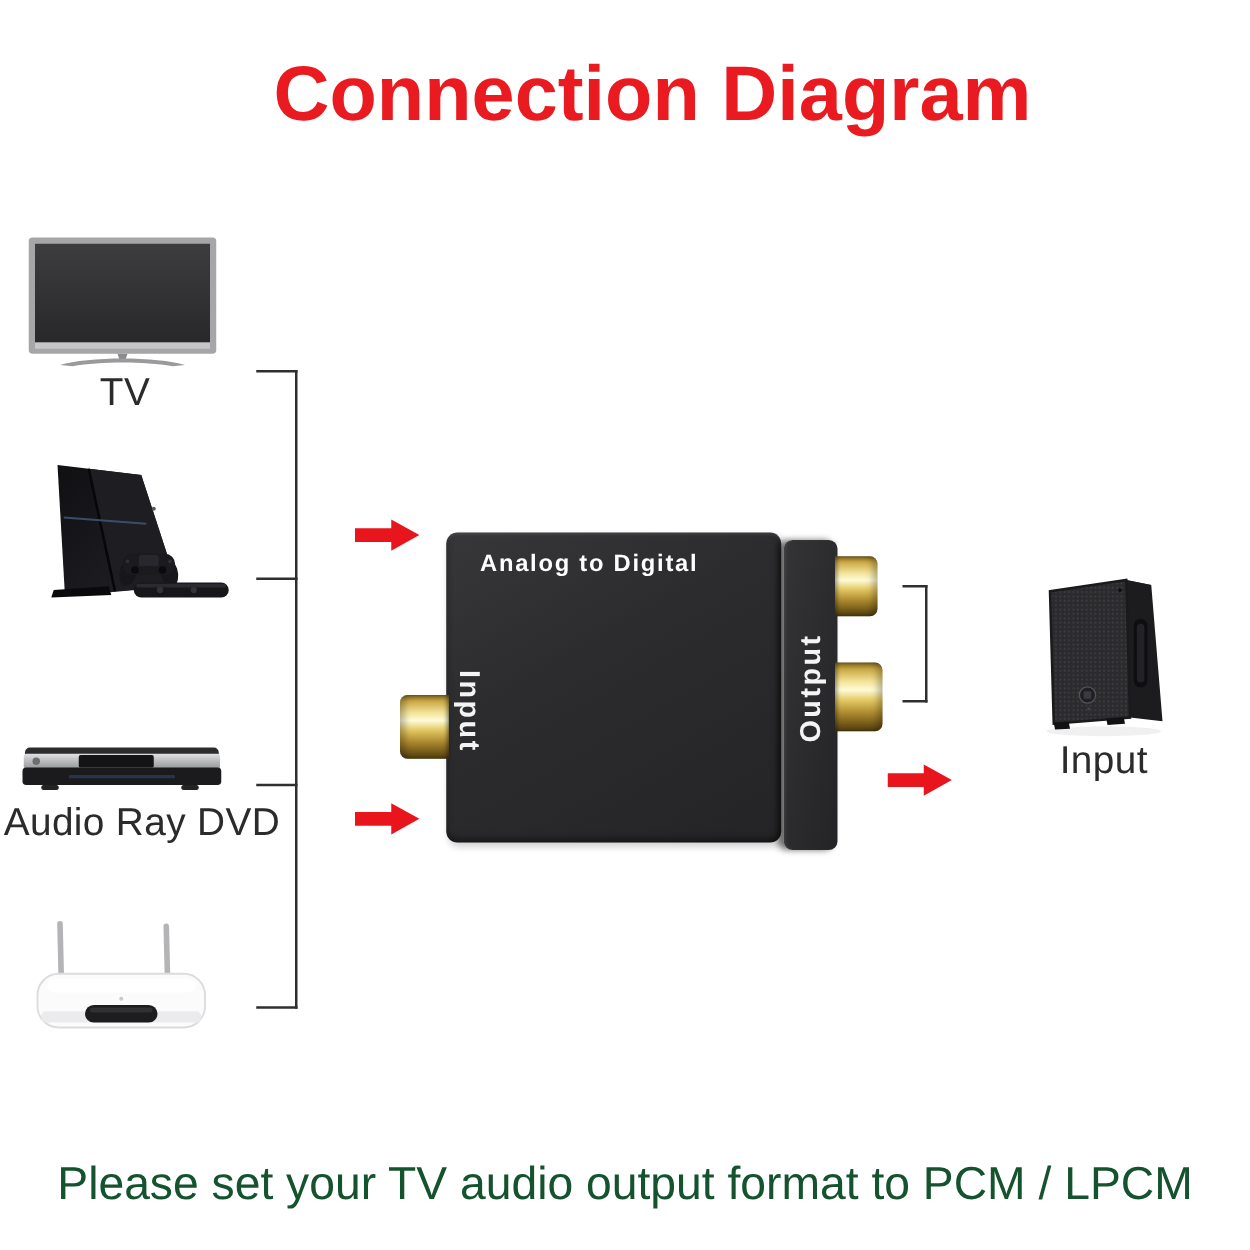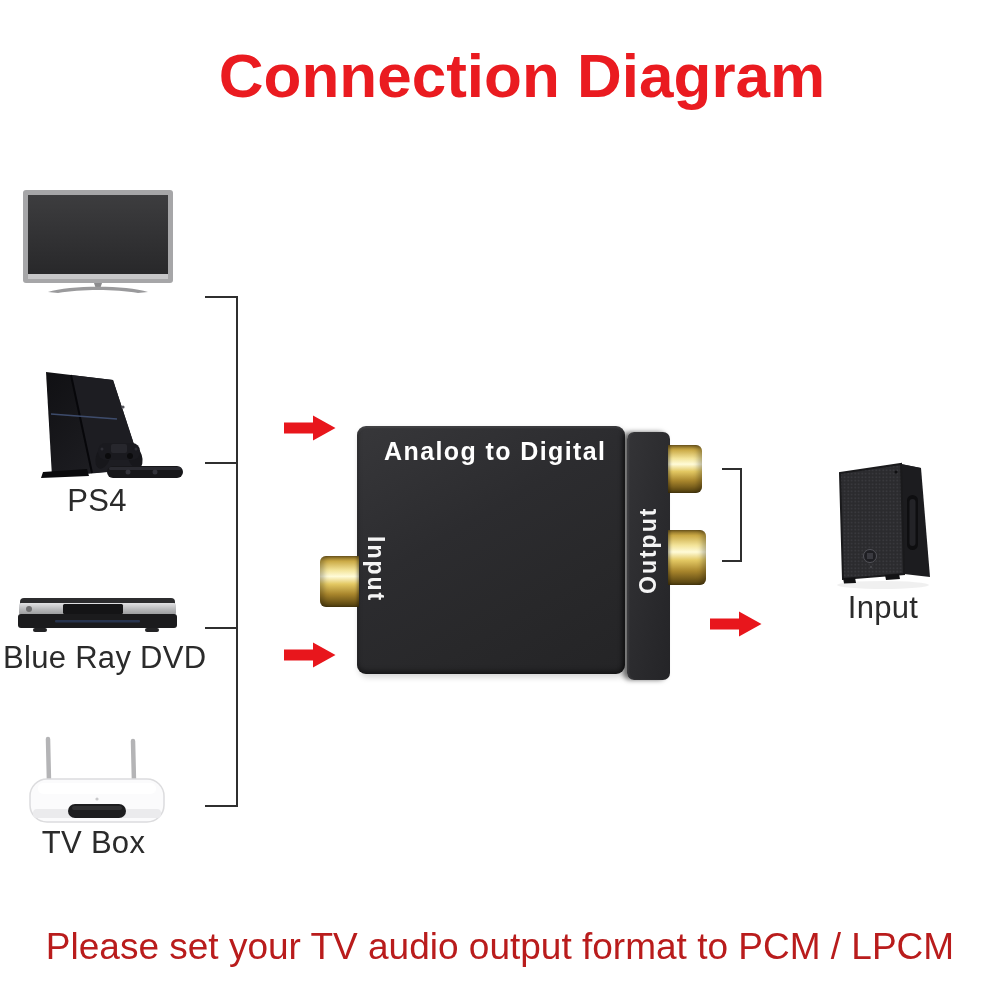--- a/index.html
+++ b/index.html
@@ -8,39 +8,39 @@
     font-family:"Liberation Sans",sans-serif;overflow:hidden;
   }
   .page-title{
     position:absolute;top:40px;left:0;width:100%;text-align:center;
     transform:translateX(22px);
     font-size:62px;font-weight:bold;letter-spacing:0px;color:#ea1b20;
     white-space:nowrap;
   }
   .footer-note{
     position:absolute;top:926px;left:0;width:100%;text-align:center;
-    font-size:37px;color:#b91c1c;white-space:nowrap;
+    font-size:37px;color:#14532d;white-space:nowrap;
   }
   .dev-label{
     position:absolute;font-size:31px;color:#2b2b2b;text-align:center;
     letter-spacing:0.3px;white-space:nowrap;
   }
   .img{position:absolute;}
   .line{position:absolute;background:#2f2f2f;}
   .arrow{position:absolute;width:52px;height:26px;}
   
   .conv-body{
     position:absolute;left:357px;top:426px;width:268px;height:248px;
     border-radius:9px;
     background:linear-gradient(150deg,#37373a 0%,#2c2c2f 40%,#28282a 70%,#242426 100%);
     box-shadow:inset 0 2px 2px rgba(255,255,255,.08), inset 0 -3px 5px rgba(0,0,0,.45), 2px 3px 6px rgba(0,0,0,.18);
   }
   .conv-title{
     position:absolute;left:384px;top:438px;color:#ffffff;
-    font-size:25px;font-weight:bold;letter-spacing:1.4px;line-height:27px;
+    font-size:19px;font-weight:bold;letter-spacing:1.4px;line-height:27px;
     white-space:nowrap;
   }
   .port-label{
     position:absolute;color:#f4f4f4;font-size:23px;font-weight:bold;
     letter-spacing:2px;writing-mode:vertical-rl;text-align:center;
   }
   .input-label{left:362px;top:528px;width:28px;height:82px;line-height:28px;}
   .output-label{left:633px;top:504px;width:30px;height:92px;line-height:30px;transform:rotate(180deg);}
   .conv-panel{
     position:absolute;left:627px;top:432px;width:43px;height:248px;
@@ -73,20 +73,21 @@
         <stop offset="0" stop-color="#3d3d3f"></stop>
           <stop offset="1" stop-color="#28282a"></stop>
       </linearGradient>
     </defs>
     <rect x="3" y="2" width="150" height="93" rx="3" fill="#a6a6a8"></rect>
     <rect x="8" y="7" width="140" height="79" fill="url(#g_scr)"></rect>
     <rect x="8" y="86" width="140" height="5" fill="#c6c6c8"></rect>
     <polygon points="74,95 82,95 80,101 76,101" fill="#8c8c8e"></polygon>
     <path d="M28,104 C50,97 106,97 128,104 L118,105 C95,101 61,101 38,105 Z" fill="#9a9a9c"></path>
   </svg>
+  <div class="dev-label" style="left:20px;top:296px;width:160px">TV</div>
 
   <svg class="img" style="left:35px;top:365px" width="155" height="118" viewBox="0 0 155 118">
     <defs>
       <linearGradient id="g_ps4" x1="0" y1="0" x2="1" y2="1">
         <stop offset="0" stop-color="#101013"></stop>
           <stop offset="1" stop-color="#222227"></stop>
       </linearGradient>
     </defs>
     <polygon points="11,7 78,15 107,104 17,112" fill="url(#g_ps4)"></polygon>
     <polygon points="36,10 78,15 107,104 57,108" fill="#1d1d22"></polygon>
@@ -100,52 +101,50 @@
     <rect x="76" y="79" width="16" height="9" rx="2" fill="#27272d"></rect>
     <circle cx="73" cy="91" r="3" fill="#0b0b0d"></circle>
     <circle cx="95" cy="91" r="3" fill="#0b0b0d"></circle>
     <circle cx="101" cy="84" r="1.5" fill="#2e2e35"></circle>
     <circle cx="67" cy="84" r="1.5" fill="#2e2e35"></circle>
     <rect x="72" y="101" width="76" height="12" rx="6" fill="#17171a"></rect>
     <rect x="74" y="102" width="72" height="3" rx="1.5" fill="#2a2a30"></rect>
     <circle cx="93" cy="107" r="2.5" fill="#33333a"></circle>
     <circle cx="120" cy="107" r="2.5" fill="#33333a"></circle>
   </svg>
-  <div class="dev-label" style="left:33px;top:483px;width:128px">PS4</div>
 
   <svg class="img" style="left:15px;top:590px" width="165" height="50" viewBox="0 0 165 50">
     <defs>
       <linearGradient id="g_sil" x1="0" y1="0" x2="0" y2="1">
         <stop offset="0" stop-color="#e2e2e4"></stop>
           <stop offset="0.5" stop-color="#b9babc"></stop>
           <stop offset="1" stop-color="#97989a"></stop>
       </linearGradient>
     </defs>
     <rect x="5" y="8" width="155" height="9" rx="4" fill="#2c2c2e"></rect>
     <rect x="4" y="13" width="157" height="12" rx="2" fill="url(#g_sil)"></rect>
     <rect x="48" y="14" width="60" height="10" rx="1.5" fill="#141416"></rect>
     <circle cx="14" cy="19" r="3" fill="#6e6e70"></circle>
     <rect x="3" y="24" width="159" height="14" rx="3" fill="#1b1b1d"></rect>
     <rect x="40" y="30" width="85" height="2.5" rx="1" fill="#28344e"></rect>
     <rect x="18" y="38" width="14" height="4" rx="2" fill="#232325"></rect>
     <rect x="130" y="38" width="14" height="4" rx="2" fill="#232325"></rect>
   </svg>
-  <div class="dev-label" style="left:3px;top:640px;width:185px">Blue Ray DVD</div>
+  <div class="dev-label" style="left:3px;top:640px;width:185px">Audio Ray DVD</div>
 
   <svg class="img" style="left:28px;top:725px" width="140" height="100" viewBox="0 0 140 100">
     <line x1="21" y1="57" x2="20" y2="14" stroke="#b4b4b6" stroke-width="4.5" stroke-linecap="round"></line>
     <line x1="106" y1="57" x2="105" y2="16" stroke="#b4b4b6" stroke-width="4.5" stroke-linecap="round"></line>
     <rect x="2" y="54" width="134" height="43" rx="17" fill="#fbfbfc" stroke="#dcdcde" stroke-width="1.5"></rect>
     <rect x="10" y="58" width="118" height="11" rx="5" fill="#ffffff" opacity="0.9"></rect>
     <rect x="5" y="84" width="128" height="9" rx="4" fill="#ebebed"></rect>
     <rect x="40" y="79" width="58" height="14" rx="7" fill="#1d1d1f"></rect>
     <rect x="44" y="81" width="50" height="4" rx="2" fill="#3a3a3e" opacity="0.65"></rect>
     <circle cx="69" cy="74" r="1.6" fill="#c9c9cb"></circle>
   </svg>
-  <div class="dev-label" style="left:28px;top:825px;width:131px">TV Box</div>
 
   <div class="line" style="left:236px;top:296px;width:2px;height:511px"></div>
   <div class="line" style="left:205px;top:296px;width:33px;height:2px"></div>
   <div class="line" style="left:205px;top:462px;width:33px;height:2px"></div>
   <div class="line" style="left:205px;top:627px;width:33px;height:2px"></div>
   <div class="line" style="left:205px;top:805px;width:33px;height:2px"></div>
 
   <svg class="arrow" style="left:284px;top:415px" viewBox="0 0 52 26">
     <polygon points="0,7.5 29,7.5 29,0.5 51.5,13 29,25.5 29,18.5 0,18.5" fill="#e8161c"></polygon>
   </svg>

